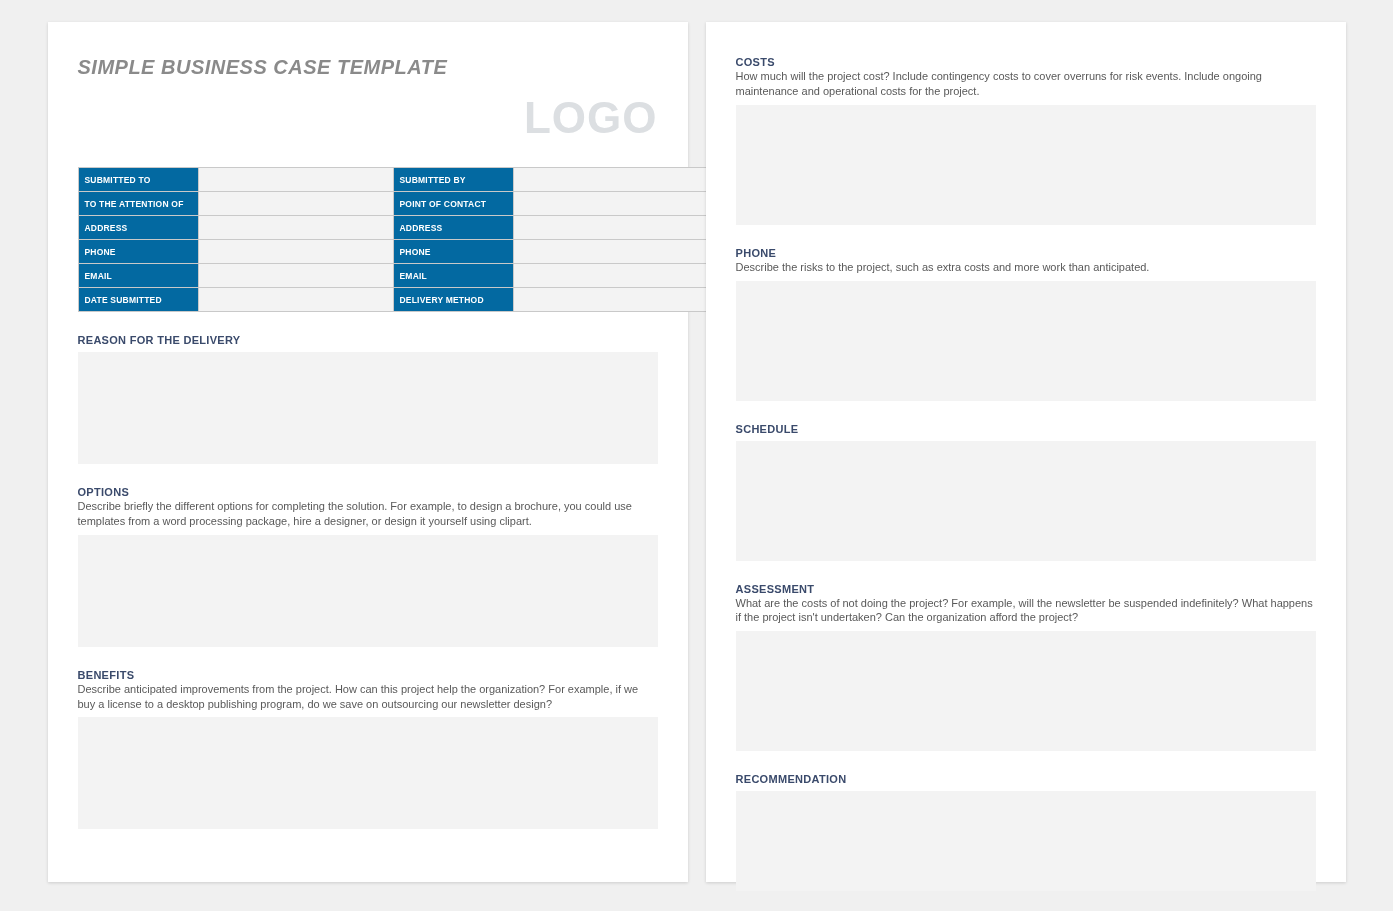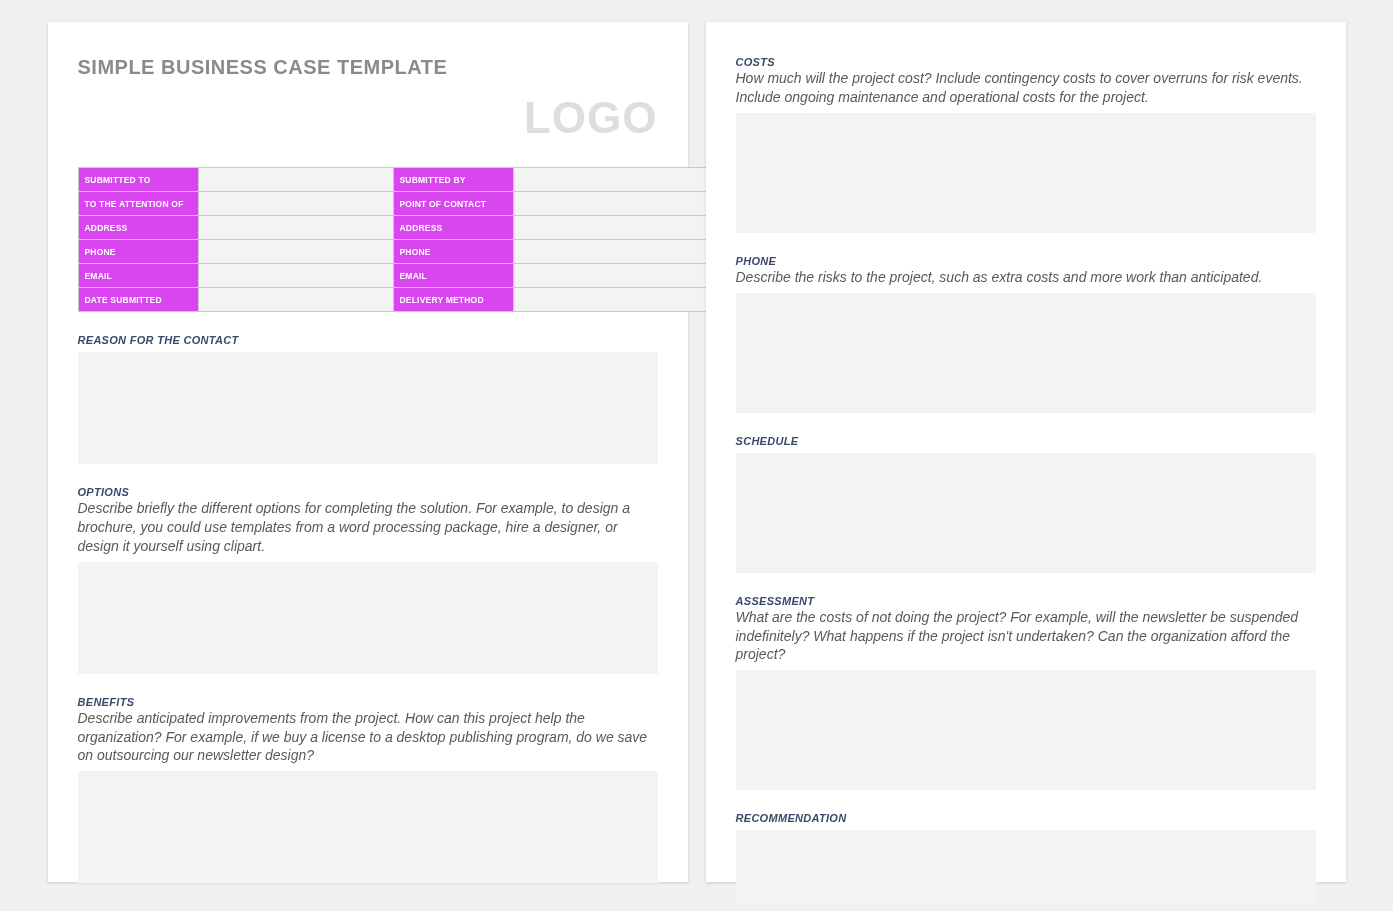--- a/index.html
+++ b/index.html
@@ -17,20 +17,21 @@
     height: 860px;
     box-shadow: 0 1px 3px rgba(0,0,0,0.15);
     padding: 34px 30px;
     position: relative;
   }
   .title {
     font-size: 20px;
     font-weight: bold;
     letter-spacing: 0.5px;
     color: #8a8a8a;
+    font-style: italic;
   }
   .logo {
     text-align: right;
     font-size: 44px;
     font-weight: bold;
     letter-spacing: 1px;
     color: #dcdfe2;
     margin-top: 14px;
     margin-bottom: 24px;
   }
@@ -42,40 +43,39 @@
   table.info td {
     border: 1px solid #c9c9c9;
     height: 24px;
     font-size: 8.5px;
     font-weight: bold;
     color: #fff;
     padding: 0 6px;
     vertical-align: middle;
   }
   table.info td.label {
-    background: #d946ef;
+    background: #0369a1;
     width: 120px;
     letter-spacing: 0.2px;
   }
   table.info td.value {
     background: #f3f3f3;
     width: 195px;
   }
   .section {
     margin-top: 22px;
-    font-style: italic;
   }
   .section-heading {
     font-size: 11px;
     font-weight: bold;
     color: #3a4a6b;
     letter-spacing: 0.3px;
   }
   .section-desc {
-    font-size: 14px;
+    font-size: 11px;
     color: #595959;
     line-height: 1.35;
     margin-top: 1px;
   }
   .section-box {
     background: #f3f3f3;
     border: none;
     width: 100%;
     height: 112px;
     margin-top: 6px;
@@ -126,21 +126,21 @@
     <tr>
       <td class="label">DATE SUBMITTED</td>
       <td class="value"></td>
       <td class="label">DELIVERY METHOD</td>
       <td class="value"></td>
     </tr>
   </tbody>
     </table>
 
   <div class="section">
-    <div class="section-heading">REASON FOR THE CONTACT</div>
+    <div class="section-heading">REASON FOR THE DELIVERY</div>
     <div class="section-box"></div>
   </div>
 
   <div class="section">
     <div class="section-heading">OPTIONS</div>
     <div class="section-desc">Describe briefly the different options for completing the solution. For example, to design a brochure, you could use templates from a word processing package, hire a designer, or design it yourself using clipart.</div>
     <div class="section-box"></div>
   </div>
 
   <div class="section">

